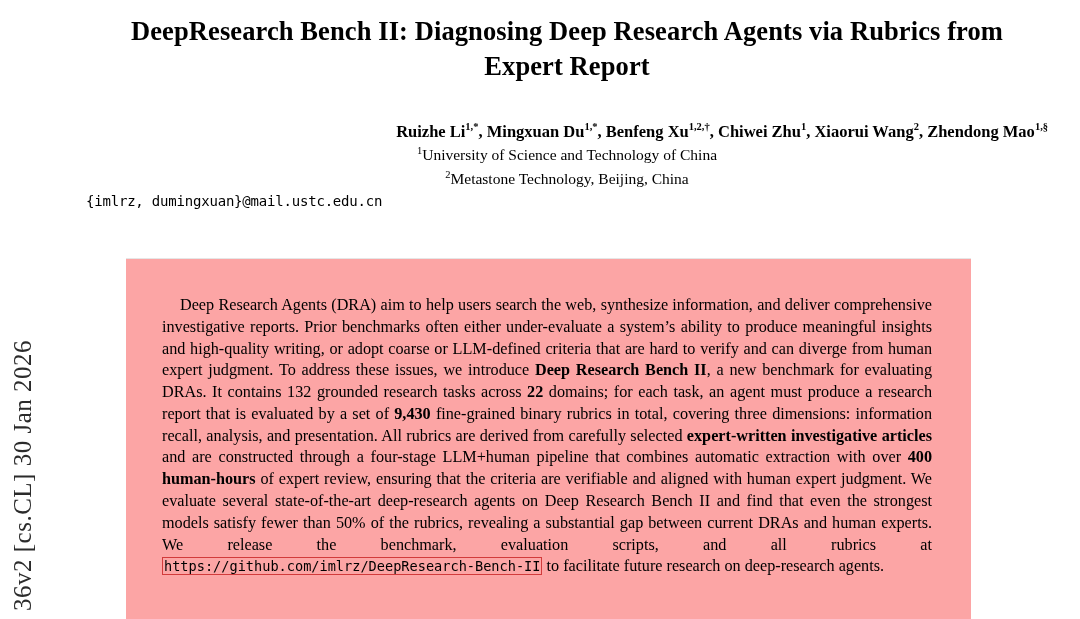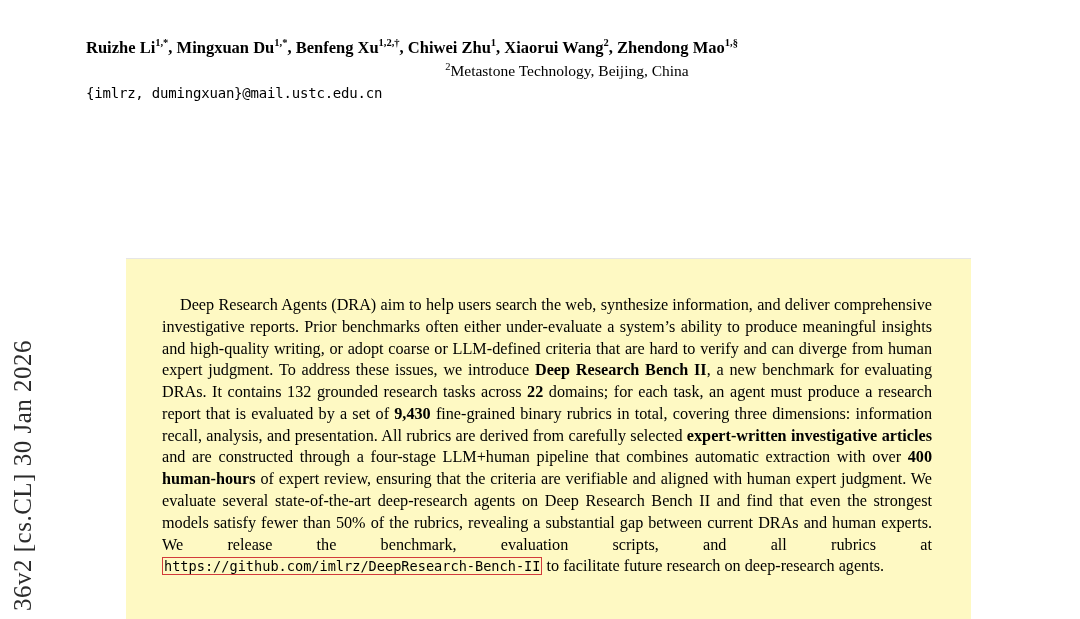--- a/index.html
+++ b/index.html
@@ -49,21 +49,21 @@
   .title {
     text-align: center;
     font-weight: bold;
     font-size: 26.5px;
     line-height: 1.32;
     margin: 14px 28px 0 28px;
     letter-spacing: 0.1px;
   }
 
   .authors {
-    text-align: left;
+    text-align: right;
     font-size: 16.5px;
     font-weight: bold;
     margin-top: 36px;
     line-height: 1.3;
   }
   .authors sup { font-weight: bold; font-size: 10.5px; }
 
   .affil {
     text-align: center;
     font-size: 15.5px;
@@ -88,21 +88,21 @@
   .footnote-line sup { font-size: 10.5px; }
   .footnote-line .gap { display: inline-block; width: 10px; }
 
   
   .abstract-box {
     position: absolute;
     left: 40px;
     top: 258px;
     width: 845px;
     height: 361px;
-    background: #fef9c3;
+    background: #fca5a5;
     border-top: 1px solid #e6e6e6;
   }
   .abstract-text {
     position: absolute;
     left: 36px;
     top: 36px;
     width: 770px;
     font-size: 16.2px;
     line-height: 1.345;
     text-align: justify;
@@ -123,23 +123,27 @@
 </style>
 </head>
 <body>
 
 <div class="arxiv-stamp">
   <div class="vtext">36v2  [cs.CL]  30 Jan 2026</div>
 </div>
 
 <div class="page">
 
+  <div class="title">DeepResearch Bench II: Diagnosing Deep Research Agents via Rubrics from Expert Report</div>
 
   <div class="authors">Ruizhe Li<sup>1,*</sup>, Mingxuan Du<sup>1,*</sup>, Benfeng Xu<sup>1,2,†</sup>, Chiwei Zhu<sup>1</sup>, Xiaorui Wang<sup>2</sup>, Zhendong Mao<sup>1,§</sup></div>
 
+  <div class="affil">
+    <sup>1</sup><span>University of Science and Technology of China</span>
+  </div>
   <div class="affil">
     <sup>2</sup><span>Metastone Technology, Beijing, China</span>
   </div>
 
   <div class="email">{imlrz, dumingxuan}@mail.ustc.edu.cn</div>
 
 
   <div class="abstract-box">
     <div class="abstract-text">
       <span class="indent"></span><span>Deep Research Agents (DRA) aim to help users search the web, synthesize information, and deliver comprehensive investigative reports. Prior benchmarks often either under-evaluate a system’s ability to produce meaningful insights and high-quality writing, or adopt coarse or LLM-defined criteria that are hard to verify and can diverge from human expert judgment. To address these issues, we introduce </span><b>Deep Research Bench II</b><span>, a new benchmark for evaluating DRAs. It contains 132 grounded research tasks across </span><b>22</b><span> domains; for each task, an agent must produce a research report that is evaluated by a set of </span><b>9,430</b><span> fine-grained binary rubrics in total, covering three dimensions: information recall, analysis, and presentation. All rubrics are derived from carefully selected </span><b>expert-written investigative articles</b><span> and are constructed through a four-stage LLM+human pipeline that combines automatic extraction with over </span><b>400 human-hours</b><span> of expert review, ensuring that the criteria are verifiable and aligned with human expert judgment. We evaluate several state-of-the-art deep-research agents on Deep Research Bench II and find that even the strongest models satisfy fewer than 50% of the rubrics, revealing a substantial gap between current DRAs and human experts. We release the benchmark, evaluation scripts, and all rubrics at </span><span class="url-box">https://github.com/imlrz/DeepResearch-Bench-II</span><span> to facilitate future research on deep-research agents.</span>

